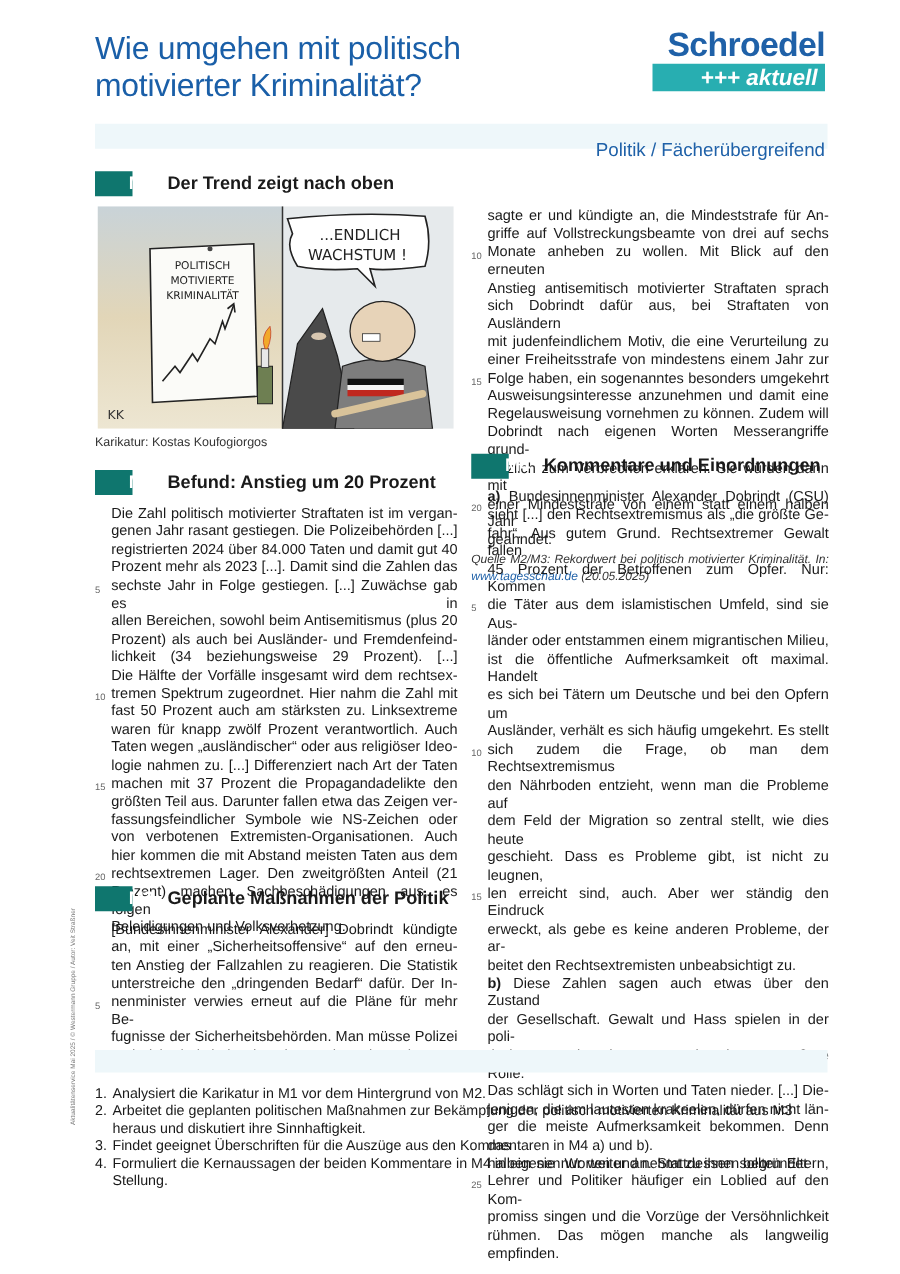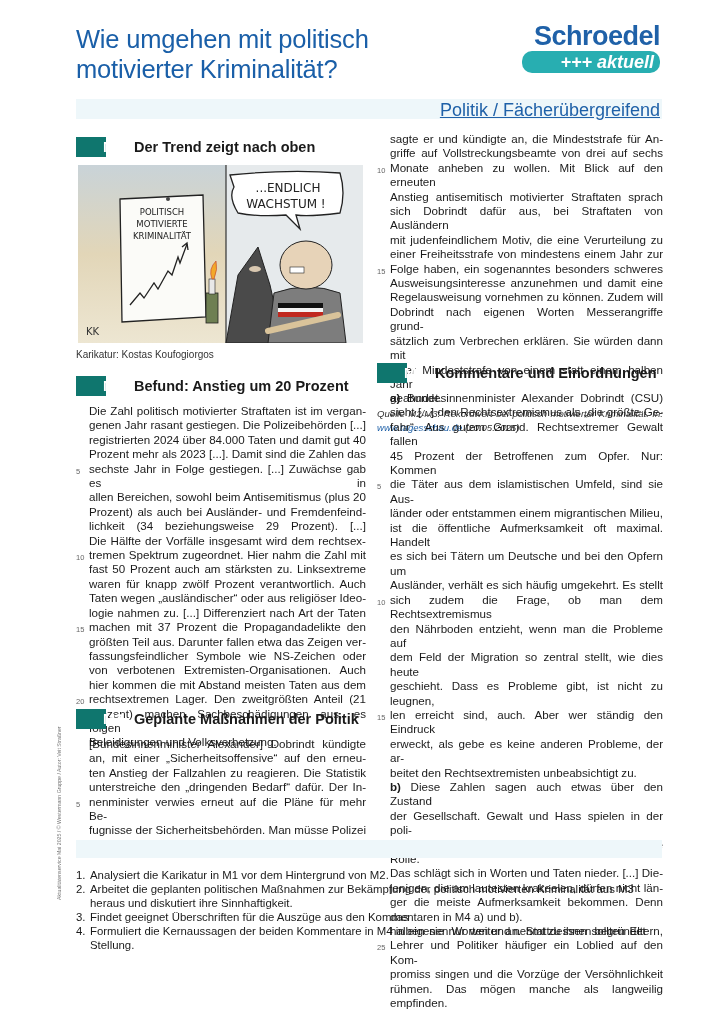--- a/index.html
+++ b/index.html
@@ -2,24 +2,24 @@
 <html><head>
 <meta charset="utf-8">
 <style>
   * { box-sizing: border-box; margin: 0; padding: 0; }
   html, body { width: 720px; height: 1019px; background: #ffffff; overflow: hidden; }
   body { font-family: "Liberation Sans", "DejaVu Sans", sans-serif; color: #1a1a1a; position: relative; }
 
   .title { position: absolute; left: 76px; top: 24px; width: 420px; color: #1a5fa8; font-size: 25.5px; line-height: 30px; font-family: "Liberation Sans", sans-serif; letter-spacing: -0.2px; }
   .logo { position: absolute; right: 60px; top: 22px; width: 138px; text-align: right; }
   .logo-name { color: #1f61a8; font-size: 27px; font-weight: bold; line-height: 28px; letter-spacing: -0.5px; }
-  .logo-badge { background: #28aeb1; color: #fff; font-size: 18px; font-style: italic; font-weight: bold; line-height: 22px; padding-right: 6px; text-align: right; margin-top: 1px; border-radius: 10px; }
+  .logo-badge { background: #28aeb1; color: #fff; font-size: 18px; font-style: italic; font-weight: bold; line-height: 22px; padding-right: 6px; text-align: right; margin-top: 1px; }
 
   .subject-bar { position: absolute; left: 76px; top: 99px; width: 586px; height: 20px; background: #eef7fa; }
-  .subject-text { position: absolute; right: 2px; top: 1px; color: #1f61a8; font-size: 18px; text-decoration: underline; }
+  .subject-text { position: absolute; right: 2px; top: 13px; color: #1f61a8; font-size: 15px; }
 
   .side-note { position: absolute; left: 56px; top: 900px; transform-origin: 0 0; transform: rotate(-90deg); font-size: 5.2px; color: #777; white-space: nowrap; width: 540px; }
 
   .col { position: absolute; }
   .col-left { left: 76px; top: 137px; width: 290px; }
   .col-right { left: 377px; top: 132px; width: 286px; }
 
   .mhead { display: flex; align-items: center; margin-bottom: 8px; }
   .mbadge { background: #0f766e; color: #fff; font-weight: bold; font-size: 14.5px; width: 30px; height: 20px; line-height: 20px; text-align: center; margin-right: 28px; padding-left: 27px; }
   .mtitle { font-weight: bold; font-size: 14.5px; color: #1a1a1a; }
@@ -153,28 +153,28 @@
       <div style="position: relative; text-align: justify; text-align-last: justify;"><span>ten Anstieg der Fallzahlen zu reagieren. Die Statistik</span></div>
       <div style="position: relative; text-align: justify; text-align-last: justify;"><span>unterstreiche den „dringenden Bedarf“ dafür. Der In-</span></div>
       <div style="position: relative; text-align: justify; text-align-last: justify;"><span>nenminister verwies erneut auf die Pläne für mehr Be-</span><span class="lnum" style="left: -13px; top: 3px;">5</span></div>
       <div style="position: relative; text-align: justify; text-align-last: justify;"><span>fugnisse der Sicherheitsbehörden. Man müsse Polizei</span></div>
       <div style="position: relative; text-align: left; text-align-last: left;"><span>und Sicherheitsbehörden aber auch stärker schützen,</span></div>
     </div>
 </div>
 
 <div class="col col-right">
   <div class="text text-indent" id="m3-text-b">
-      <div style="position: relative; text-align: justify; text-align-last: justify;"><span>sagte er und kündigte an, die Mindeststrafe für An-</span></div>
+      <div style="position: relative; text-align: justify; text-align-last: justify; margin-top: 34px;"><span>sagte er und kündigte an, die Mindeststrafe für An-</span></div>
       <div style="position: relative; text-align: justify; text-align-last: justify;"><span>griffe auf Vollstreckungsbeamte von drei auf sechs</span></div>
       <div style="position: relative; text-align: justify; text-align-last: justify;"><span>Monate anheben zu wollen. Mit Blick auf den erneuten</span><span class="lnum" style="left: -13px; top: 3px;">10</span></div>
       <div style="position: relative; text-align: justify; text-align-last: justify;"><span>Anstieg antisemitisch motivierter Straftaten sprach</span></div>
       <div style="position: relative; text-align: justify; text-align-last: justify;"><span>sich Dobrindt dafür aus, bei Straftaten von Ausländern</span></div>
       <div style="position: relative; text-align: justify; text-align-last: justify;"><span>mit judenfeindlichem Motiv, die eine Verurteilung zu</span></div>
       <div style="position: relative; text-align: justify; text-align-last: justify;"><span>einer Freiheitsstrafe von mindestens einem Jahr zur</span></div>
-      <div style="position: relative; text-align: justify; text-align-last: justify;"><span>Folge haben, ein sogenanntes besonders schweres</span><span class="lnum" style="left: -13px; top: 3px;">15</span></div>
+      <div style="position: relative; text-align: justify; text-align-last: justify;"><span>Folge haben, ein sogenanntes besonders umgekehrt</span><span class="lnum" style="left: -13px; top: 3px;">15</span></div>
       <div style="position: relative; text-align: justify; text-align-last: justify;"><span>Ausweisungsinteresse anzunehmen und damit eine</span></div>
       <div style="position: relative; text-align: justify; text-align-last: justify;"><span>Regelausweisung vornehmen zu können. Zudem will</span></div>
       <div style="position: relative; text-align: justify; text-align-last: justify;"><span>Dobrindt nach eigenen Worten Messerangriffe grund-</span></div>
       <div style="position: relative; text-align: justify; text-align-last: justify;"><span>sätzlich zum Verbrechen erklären. Sie würden dann mit</span></div>
       <div style="position: relative; text-align: justify; text-align-last: justify;"><span>einer Mindeststrafe von einem statt einem halben Jahr</span><span class="lnum" style="left: -13px; top: 3px;">20</span></div>
       <div style="position: relative; text-align: left; text-align-last: left;"><span>geahndet.</span></div>
     </div>
   <div class="source">
     <span>Quelle M2/M3: Rekordwert bei politisch motivierter Kriminalität. In: </span><span class="link">www.tagesschau.de</span><span> (20.05.2025)</span>
   </div>

